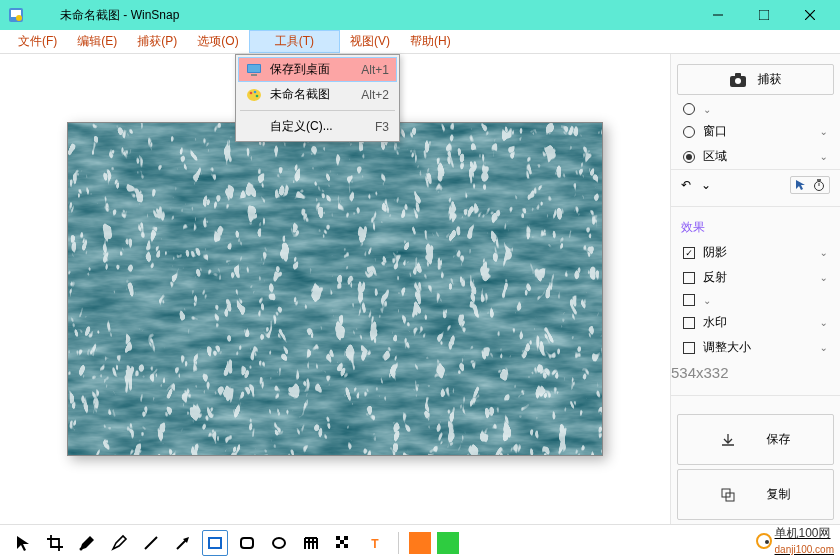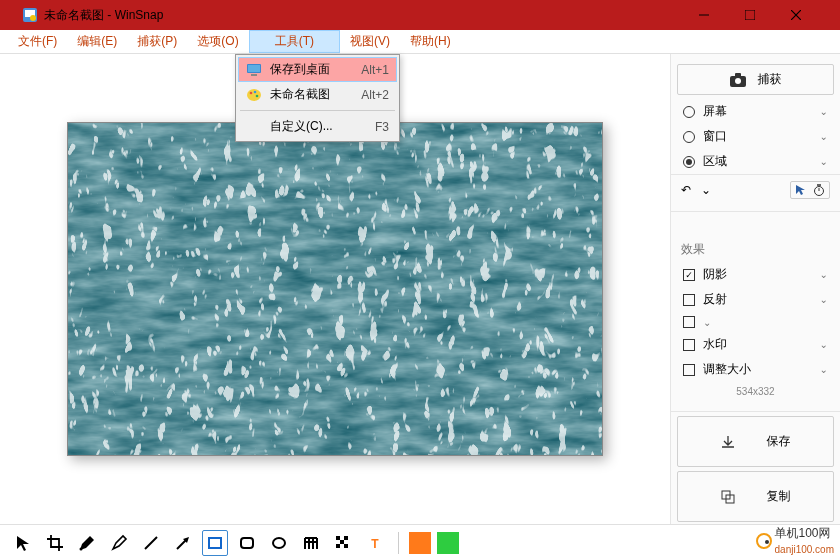--- a/index.html
+++ b/index.html
@@ -1,18 +1,18 @@
 <!DOCTYPE html>
 <html><head>
   <meta charset="utf-8">
   <style>
     * { margin: 0; padding: 0; box-sizing: border-box; font-family: "Microsoft YaHei", "Segoe UI", sans-serif; font-size: 12px; }
     body { width: 840px; height: 560px; background: #fff; overflow: hidden; position: relative; }
 
-    .titlebar { height: 30px; display: flex; align-items: center; padding: 0 22px; background: #b91c1c; }
+    .titlebar { height: 30px; display: flex; align-items: center; padding: 0 8px; background: #5eead4; gap: 30px; }
     .titlebar .app-icon { width: 16px; height: 16px; margin-right: 6px; }
     .titlebar .title { flex: 1; color: #000; }
     .win-controls { display: flex; gap: 18px; padding-right: 8px; }
     .win-btn { width: 28px; height: 20px; display: flex; align-items: center; justify-content: center; cursor: pointer; }
 
     .menubar { height: 24px; display: flex; align-items: center; padding: 0 8px; border-bottom: 1px solid #e0e0e0; position: relative; }
     .menu-item { padding: 3px 10px; color: #c2410c; cursor: pointer; }
     .menu-item.active { background: #cce8ff; border: 1px solid #99d1ff; padding: 2px 25px; }
 
     .dropdown { position: absolute; top: 54px; left: 235px; width: 165px; background: #f0f0f0; border: 1px solid #999; box-shadow: 2px 2px 6px rgba(0,0,0,0.2); z-index: 100; padding: 2px; }
@@ -35,33 +35,33 @@
     .opt-row { display: flex; align-items: center; padding: 4px 12px; cursor: pointer; }
     .opt-row .radio { width: 12px; height: 12px; border: 1px solid #333; border-radius: 50%; margin-right: 8px; display: flex; align-items: center; justify-content: center; }
     .opt-row .radio.checked::after { content: ""; width: 6px; height: 6px; border-radius: 50%; background: #333; }
     .opt-row .check { width: 12px; height: 12px; border: 1px solid #333; margin-right: 8px; display: flex; align-items: center; justify-content: center; font-size: 9px; }
     .opt-row .check.checked::after { content: "✓"; }
     .opt-row .opt-label { flex: 1; color: #000; }
     .opt-row .chev { color: #777; font-size: 10px; }
     .mini-toolbar { display: flex; align-items: center; justify-content: space-between; padding: 6px 10px; border-top: 1px solid #e5e5e5; }
     .mini-toolbar .mini-left { display: flex; gap: 10px; }
     .mini-toolbar .mini-right { display: flex; gap: 6px; border: 1px solid #ccc; padding: 2px 4px; border-radius: 2px; }
-    .panel-title { padding: 6px 10px 4px; color: #737373; margin-top: 17px; }
-    .dims { text-align: center; color: #888; font-size: 10px; padding: 4px 0 8px; }
+    .panel-title { padding: 6px 10px 4px; color: #8b5cf6; }
+    .dims { color: #888; font-size: 15px; padding: 4px 0 8px; }
     .spacer { flex: 1; }
     .bottom-actions .panel-header { padding: 16px 10px; }
     .bottom-actions .act-icon { margin-right: 20px; }
 
     .toolbar-bottom { height: 36px; border-top: 1px solid #e0e0e0; display: flex; align-items: center; padding: 0 10px; gap: 6px; background: #fff; }
     .tool-btn { width: 26px; height: 26px; display: flex; align-items: center; justify-content: center; cursor: pointer; border-radius: 2px; }
     .tool-btn.selected { border: 1px solid #3a87cf; background: #fff; }
     .color-swatch { width: 22px; height: 22px; }
     .vsep { width: 1px; height: 22px; background: #ccc; margin: 0 4px; }
 
-    .watermark { position: absolute; right: 6px; bottom: 4px; display: flex; align-items: center; gap: 3px; font-size: 11px; }
+    .watermark { position: absolute; right: 6px; bottom: 4px; display: flex; align-items: center; gap: 3px; font-size: 11px; text-decoration: underline; }
     .watermark .wm-main { color: #333; }
     .watermark .wm-dom { color: #c85a1d; font-size: 10px; }
     .wm-logo { width: 16px; height: 16px; border-radius: 50%; border: 2px solid #f39c12; position: relative; }
     .wm-logo::after { content: ""; position: absolute; width: 4px; height: 4px; background: #333; border-radius: 50%; top: 5px; left: 7px; }
   </style>
 </head>
 <body>
 
 <div class="titlebar">
   <svg class="app-icon" viewBox="0 0 16 16">
@@ -154,21 +154,20 @@
       <div class="panel-header">
         <svg width="16" height="14" viewBox="0 0 16 14">
             <rect x="0" y="3" width="16" height="11" rx="2" fill="#333"></rect>
             <rect x="5" y="0" width="6" height="4" rx="1" fill="#333"></rect>
             <circle cx="8" cy="8" r="3" fill="#fff"></circle>
           </svg>
         <span class="hdr-label">捕获</span>
       </div>
       <div class="opt-row">
           <span class="radio"></span>
-          <span class="opt-label">屏幕</span>
           <span class="chev">⌄</span>
         </div>
       <div class="opt-row">
           <span class="radio"></span>
           <span class="opt-label">窗口</span>
           <span class="chev">⌄</span>
         </div>
       <div class="opt-row">
           <span class="radio checked"></span>
           <span class="opt-label">区域</span>

